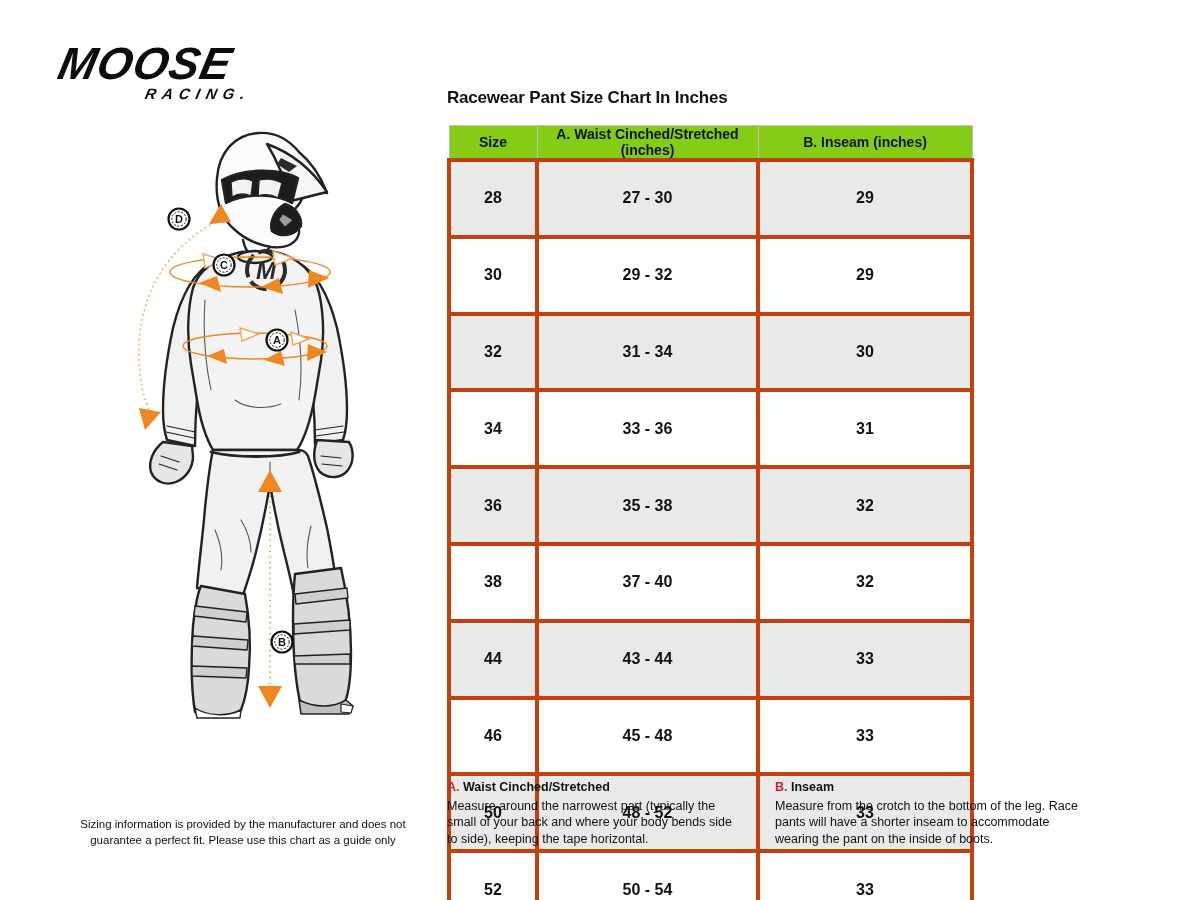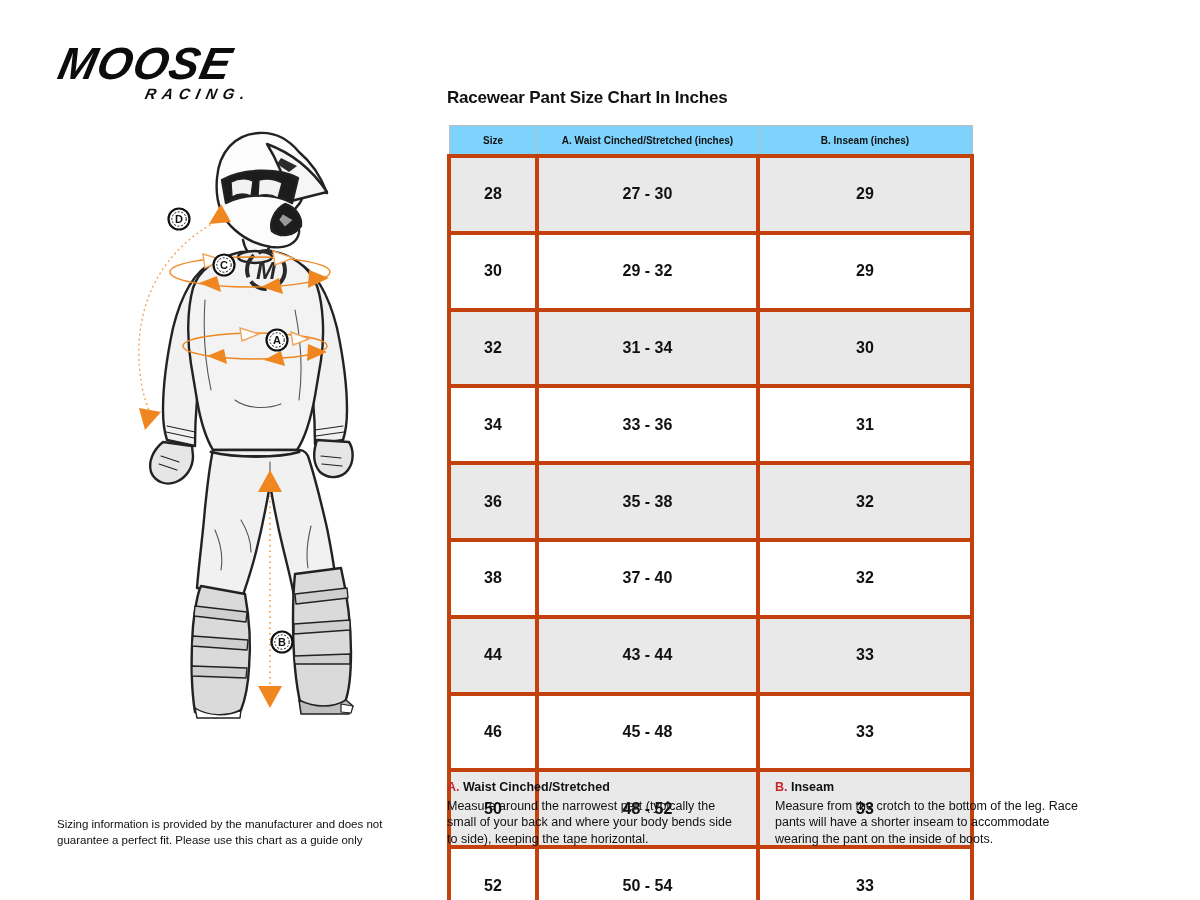--- a/index.html
+++ b/index.html
@@ -14,37 +14,37 @@
   .logo-racing{font-size:15px;font-weight:bold;font-style:italic;letter-spacing:6px;
                color:#0c0c0c;text-align:right;margin-top:1px;padding-right:6px;
                transform:skewX(-12deg);transform-origin:left bottom;}
 
   
   .chart-title{left:447px;top:88px;font-size:17px;font-weight:bold;letter-spacing:-0.2px;text-align:center;}
   .size-table{left:447px;top:125px;}
   table{border-collapse:collapse;width:523px;table-layout:fixed;text-align:center;
         border:1px solid #9f9f9f;}
   col.c1{width:88px;}col.c2{width:221px;}col.c3{width:214px;}
-  th{height:28px;background:#7dd3fc;font-size:10px;font-weight:bold;
+  th{height:28px;background:#84cc16;font-size:14px;font-weight:bold;
      border:1px solid #bdbdbd;padding:0;}
   td{height:40.8px;font-size:16px;font-weight:bold;border:4px solid #c2410c;padding:16px;
      background:#ffffff;}
   tbody tr:nth-child(odd) td{background:#e9e9e9;}
 
   
   .measure-title{left:447px;top:752px;font-size:17px;font-weight:bold;letter-spacing:-0.2px;}
   .measure-col{font-size:12.5px;line-height:1.33;}
   .measure-a{left:447px;top:779px;width:298px;}
   .measure-b{left:775px;top:779px;width:312px;}
   .measure-head{font-weight:bold;font-size:12.5px;margin:0 0 2px 0;}
   .letter-red{color:#c9252c;}
   .measure-col p{margin:0;}
 
   
-  .disclaimer{left:57px;top:817px;width:372px;font-size:11.5px;line-height:1.35;color:#0f0f0f;}
+  .disclaimer{left:57px;top:817px;width:372px;font-size:11.5px;line-height:1.35;color:#0f0f0f;text-align:center;}
 
   
   .illustration{left:45px;top:100px;width:380px;height:650px;}
   svg text.marker-letter{font-family:"Liberation Sans",sans-serif;font-size:11px;font-weight:bold;fill:#111;}
   svg text.chest-m{font-family:"Liberation Sans",sans-serif;font-size:24px;font-weight:bold;font-style:italic;fill:#2a2a2a;}
 </style>
 </head>
 <body>
 
 <div class="canvas">

